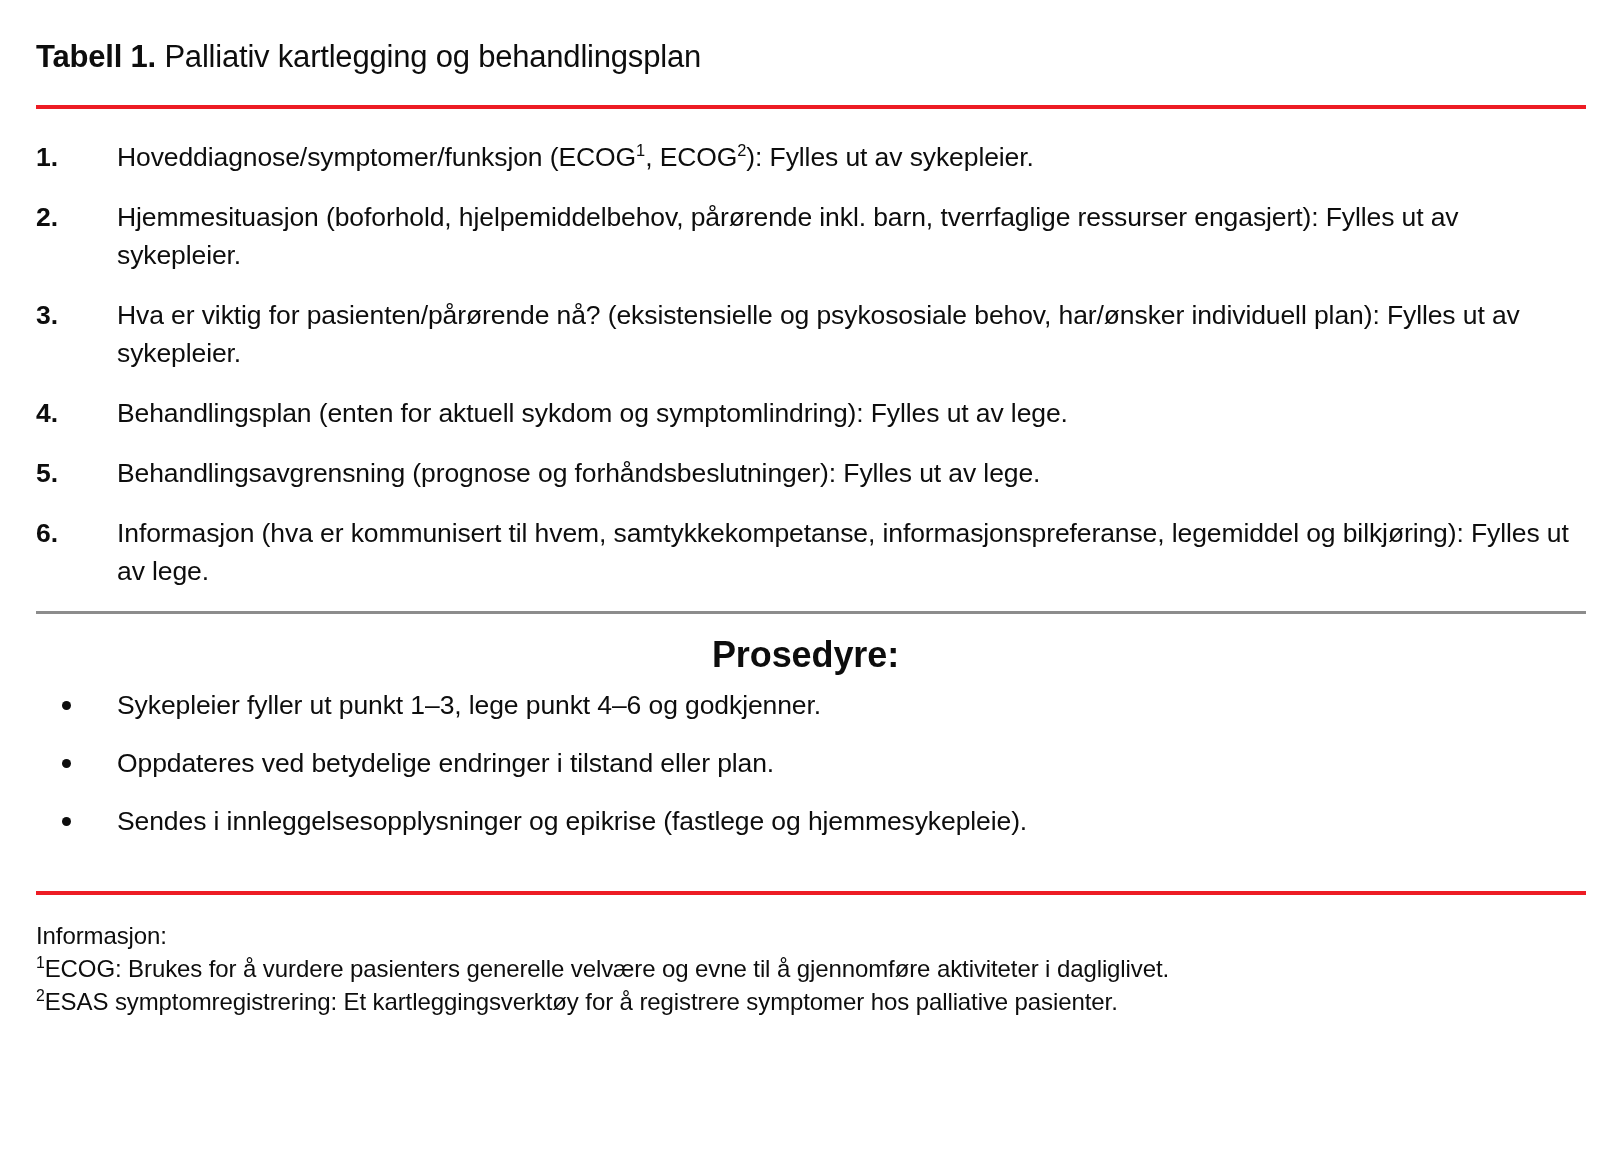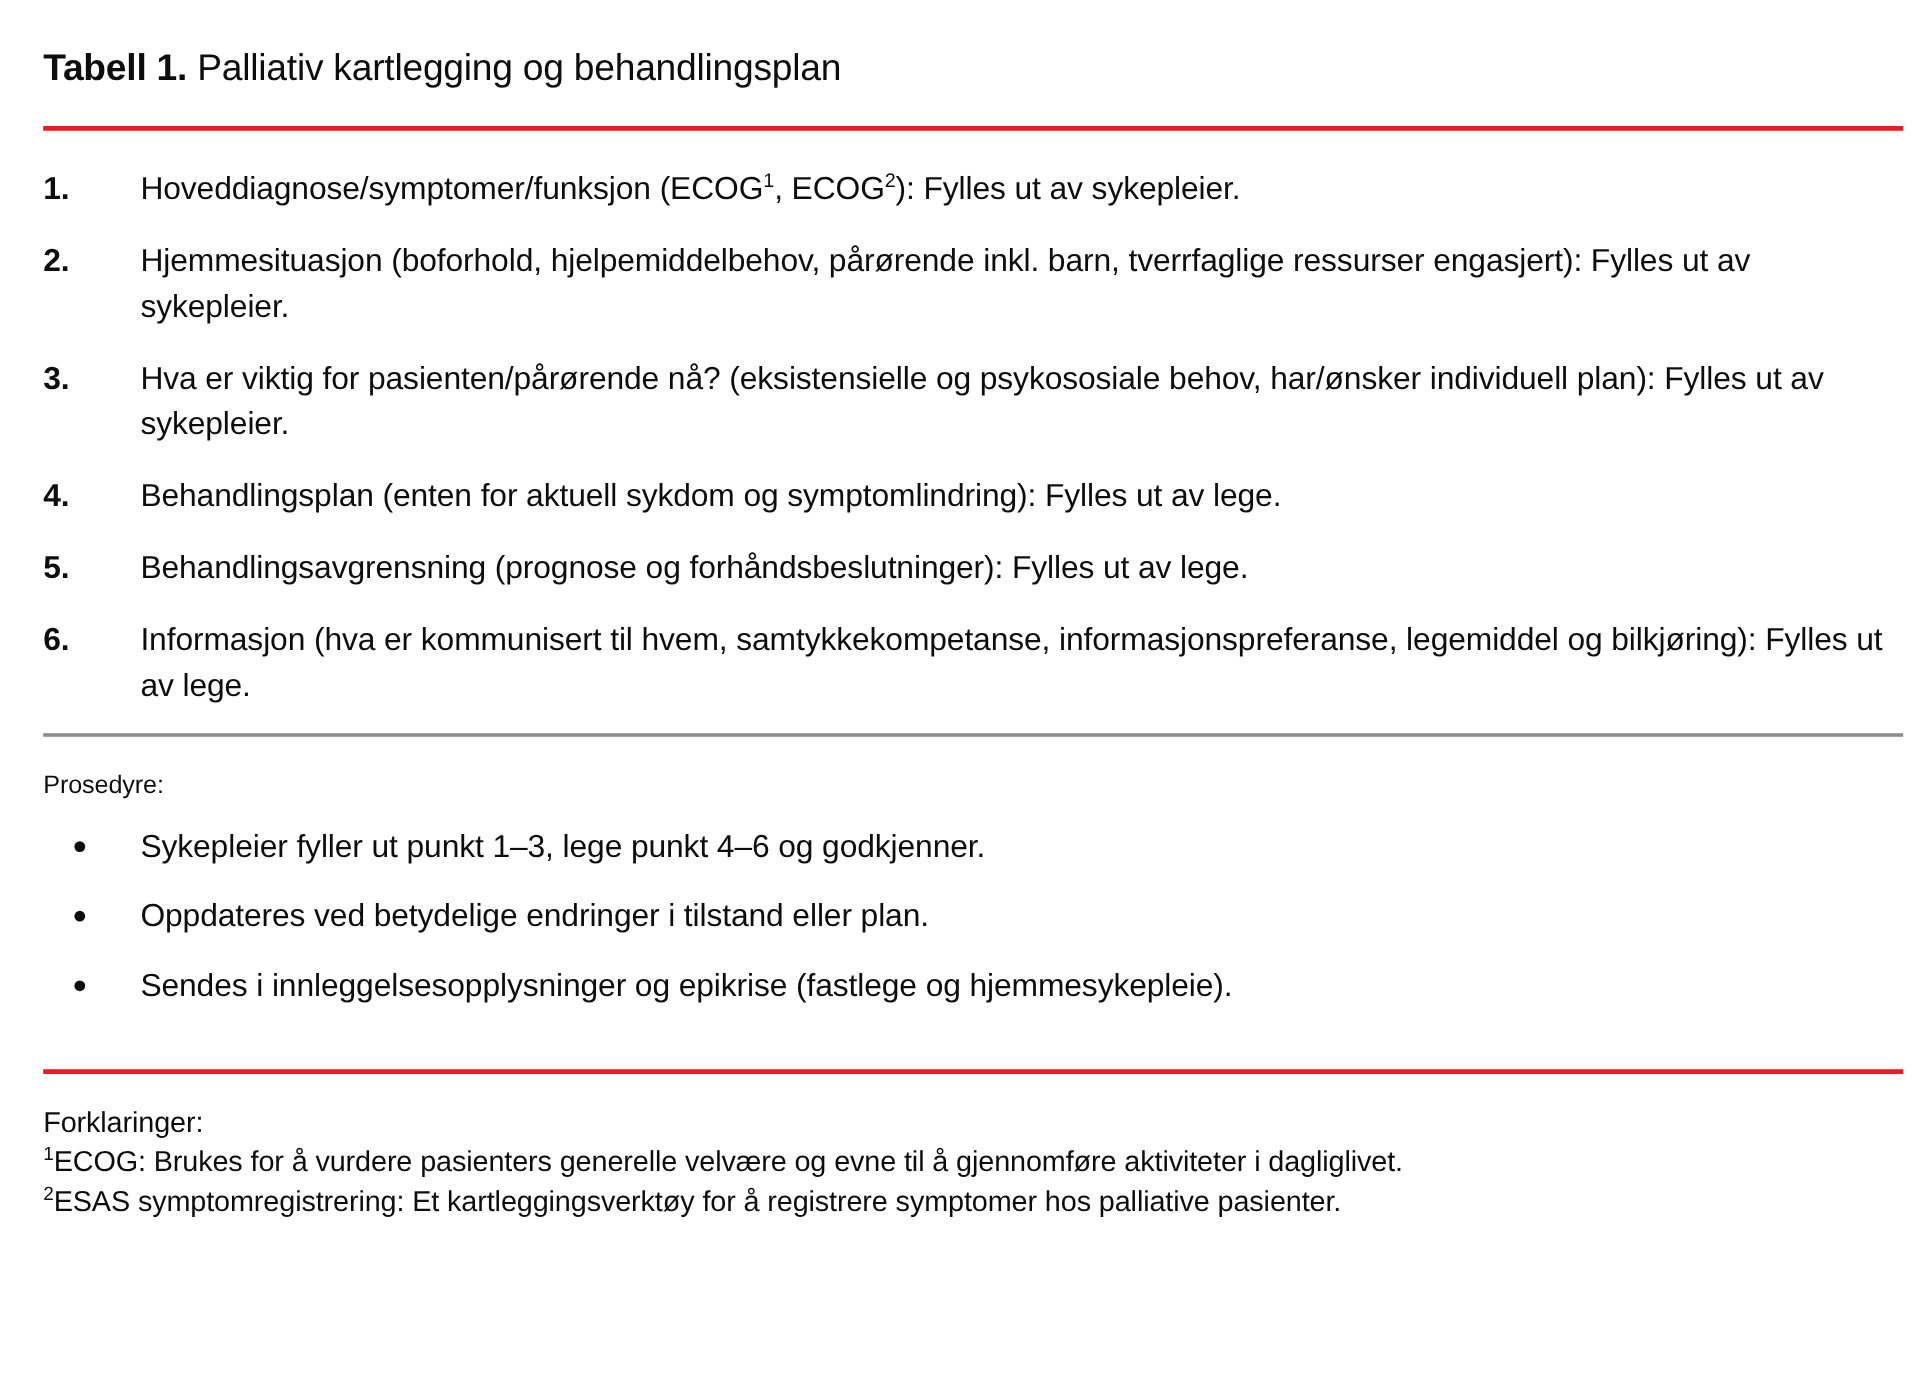--- a/index.html
+++ b/index.html
@@ -82,26 +82,27 @@
     line-height: 38px;
   }
   .num-text sup {
     font-size: 0.62em;
     vertical-align: super;
     line-height: 0;
   }
 
   
   .proc-heading {
-    font-weight: 400;
-    font-size: 21px;
+    font-weight: 700;
+    font-size: 36px;
     line-height: 38px;
     padding-left: 11px;
     padding-top: 22px;
     letter-spacing: -0.1px;
+    text-align: center;
   }
   .bullet-list {
     margin: 0;
     padding: 0;
     list-style: none;
     padding-top: 12px;
   }
   .bullet-item {
     position: relative;
     padding-left: 92px;
@@ -199,18 +200,18 @@
     </li>
     <li class="bullet-item">
       <span class="bullet-dot"></span>
       <span>Sendes i innleggelsesopplysninger og epikrise (fastlege og hjemmesykepleie).</span>
     </li>
   </ul>
 
   <div class="rule-red rule-bot"></div>
 
   <div class="notes">
-    <div class="note-line">Forklaringer:</div>
+    <div class="note-line">Informasjon:</div>
     <div class="note-line"><sup>1</sup><span>ECOG: Brukes for å vurdere pasienters generelle velvære og evne til å gjennomføre aktiviteter i dagliglivet.</span></div>
     <div class="note-line"><sup>2</sup><span>ESAS symptomregistrering: Et kartleggingsverktøy for å registrere symptomer hos palliative pasienter.</span></div>
   </div>
 
 </div>
 
 </body></html>

